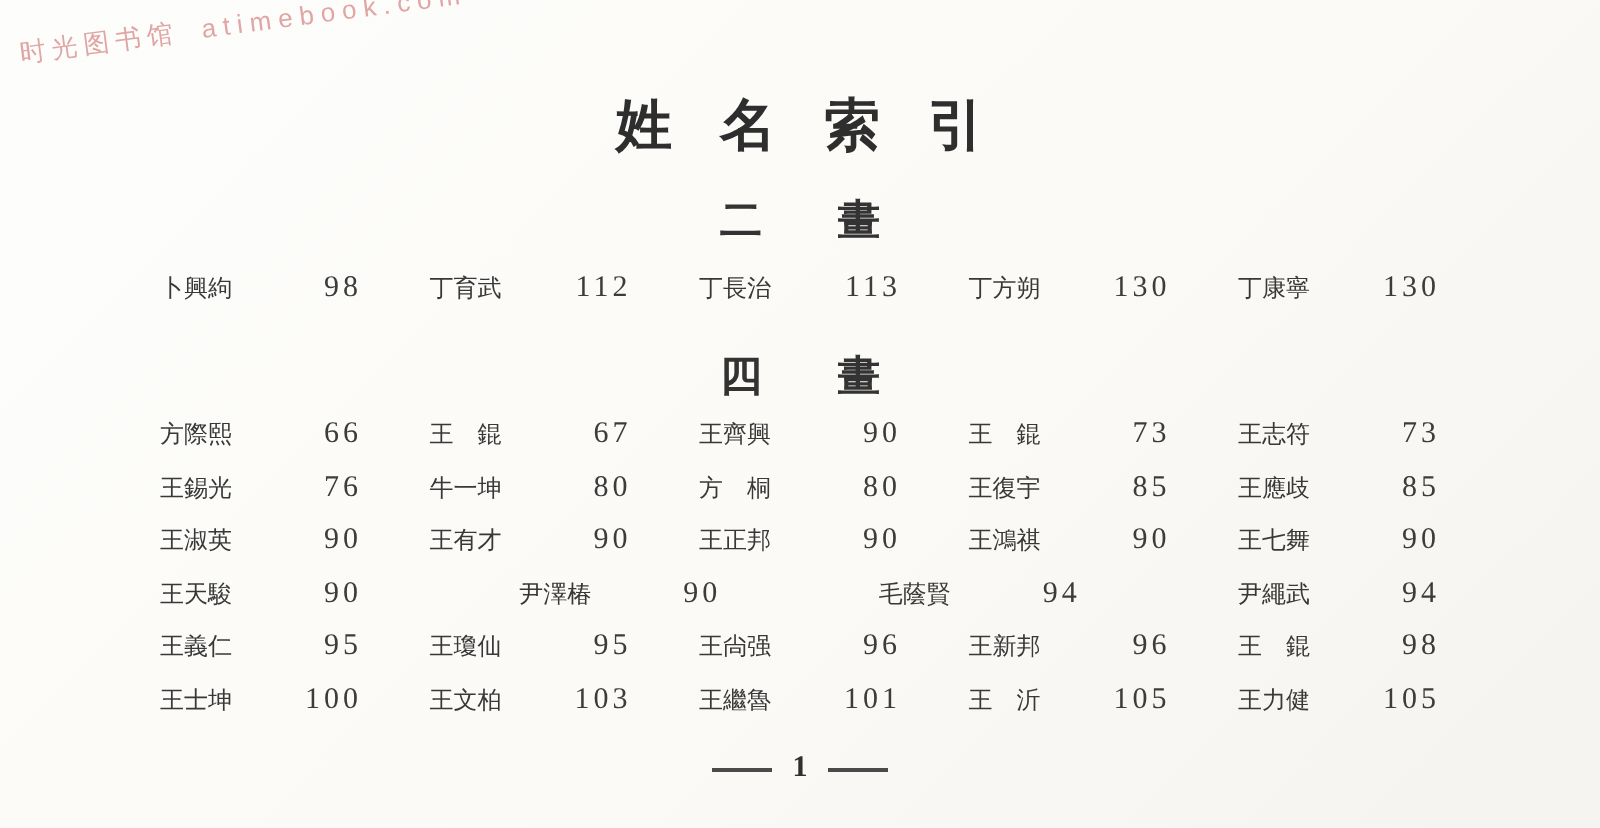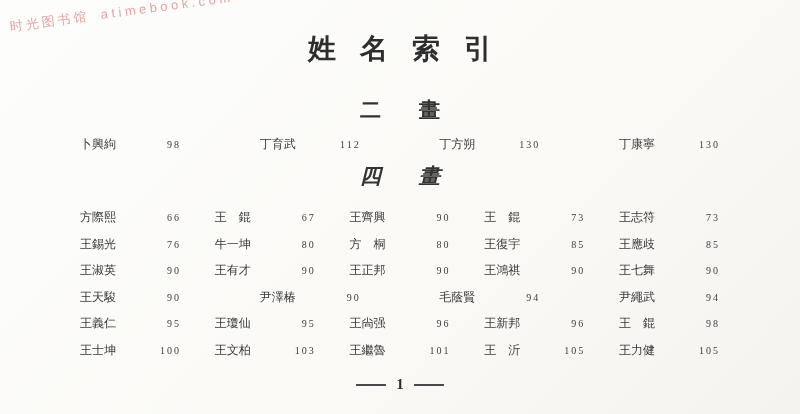--- a/index.html
+++ b/index.html
@@ -23,40 +23,40 @@
     font-size: 13px;
     font-family: "Liberation Sans", sans-serif;
     opacity: 0.8;
     white-space: nowrap;
     color: #d9908f;
   }
   .watermark .wm-cn { letter-spacing: 3px; }
   .watermark .wm-en { letter-spacing: 3.5px; margin-left: 8px; }
   .doc-title {
     position: absolute;
-    top: 30px; left: 0; right: 0;
+    top: 44px; left: 0; right: 0;
     text-align: center;
     font-size: 28px;
     font-weight: 600;
     color: #2e2e2e;
     letter-spacing: 24px;
     padding-left: 24px; 
   }
   .section-header {
     position: absolute;
     left: 0; right: 0;
     text-align: center;
     font-size: 21px;
     font-weight: 600;
     color: #333;
     letter-spacing: 38px;
     padding-left: 38px;
   }
   .header-two { top: 96px; }
-  .header-four { top: 162px; font-style: italic; }
+  .header-four { top: 174px; }
   .rows-block {
     position: absolute;
     left: 80px;
     width: 640px;
   }
   .rows-two  { top: 136px; }
   .rows-four { top: 209px; }
   .index-row {
     display: flex;
     justify-content: space-between;
@@ -69,21 +69,21 @@
     align-items: baseline;
     width: 101px;
   }
   .nm {
     font-size: 12px;
     font-weight: 500;
     color: #383838;
     white-space: nowrap;
   }
   .pg {
-    font-size: 10px;
+    font-size: 15px;
     letter-spacing: 2px;
     color: #3c3c3c;
     white-space: nowrap;
   }
   .footer {
     position: absolute;
     top: 376px; left: 0; right: 0;
     display: flex;
     justify-content: center;
     align-items: center;
@@ -117,20 +117,24 @@
     <div class="index-row">
       <span class="entry">
         <span class="nm">卜興絇</span>
         <span class="pg">98</span>
       </span>
       <span class="entry">
         <span class="nm">丁育武</span>
         <span class="pg">112</span>
       </span>
       <span class="entry">
+        <span class="nm">丁長治</span>
+        <span class="pg">113</span>
+      </span>
+      <span class="entry">
         <span class="nm">丁方朔</span>
         <span class="pg">130</span>
       </span>
       <span class="entry">
         <span class="nm">丁康寧</span>
         <span class="pg">130</span>
       </span>
     </div>
   </div>
 

